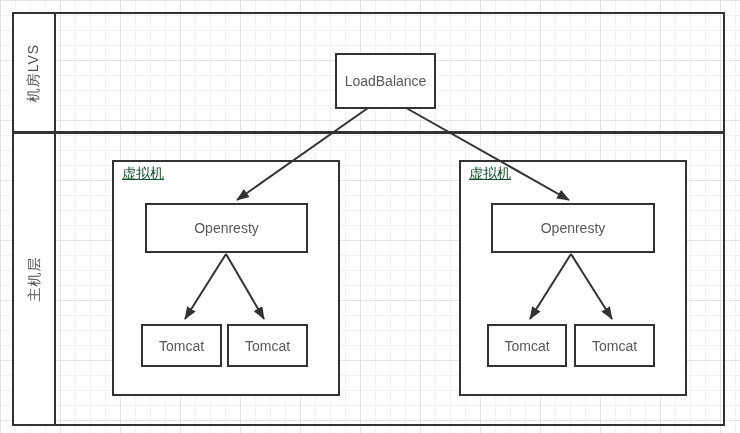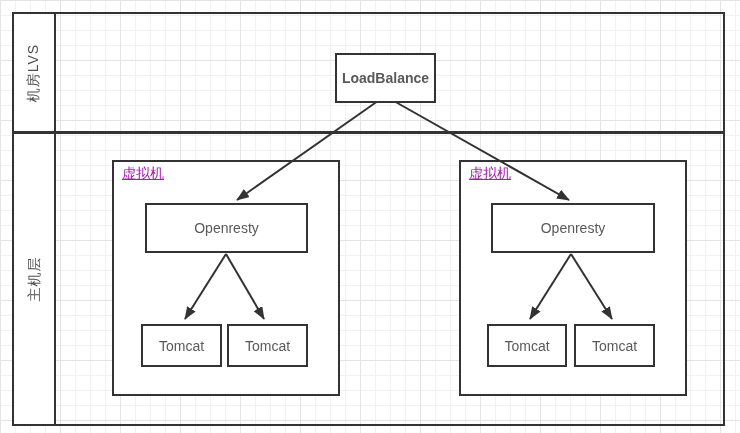--- a/index.html
+++ b/index.html
@@ -51,21 +51,21 @@
 
   
   .group {
     border: 2px solid #333333;
     background: #ffffff;
   }
   .group-label {
     position: absolute;
     left: 8px; top: 3px;
     font-size: 14px;
-    color: #a21caf;
+    color: #14532d;
     text-decoration: underline;
     white-space: nowrap;
   }
 
   
   .node {
     border: 2px solid #333333;
     background: #ffffff;
     display: flex; align-items: center; justify-content: center;
     font-size: 14px;
@@ -108,21 +108,21 @@
       </marker>
     </defs>
     <line x1="385" y1="96" x2="237" y2="200" stroke="#333333" stroke-width="2" marker-end="url(#ah)"></line>
     <line x1="385" y1="96" x2="569" y2="200" stroke="#333333" stroke-width="2" marker-end="url(#ah)"></line>
     <line x1="226" y1="254" x2="185" y2="319" stroke="#333333" stroke-width="2" marker-end="url(#ah)"></line>
     <line x1="226" y1="254" x2="264" y2="319" stroke="#333333" stroke-width="2" marker-end="url(#ah)"></line>
     <line x1="571" y1="254" x2="530" y2="319" stroke="#333333" stroke-width="2" marker-end="url(#ah)"></line>
     <line x1="571" y1="254" x2="612" y2="319" stroke="#333333" stroke-width="2" marker-end="url(#ah)"></line>
   </svg>
 
-  <div class="abs node" style="left:335px; top:53px; width:101px; height:50px;font-weight:bold;">LoadBalance</div>
+  <div class="abs node" style="left:335px; top:53px; width:101px; height:56px;">LoadBalance</div>
 
   <div class="abs node" style="left:145px; top:203px; width:163px; height:50px;">Openresty</div>
   <div class="abs node" style="left:491px; top:203px; width:164px; height:50px;">Openresty</div>
 
   <div class="abs node" style="left:141px; top:324px; width:81px; height:43px;">Tomcat</div>
   <div class="abs node" style="left:227px; top:324px; width:81px; height:43px;">Tomcat</div>
   <div class="abs node" style="left:487px; top:324px; width:80px; height:43px;">Tomcat</div>
   <div class="abs node" style="left:574px; top:324px; width:81px; height:43px;">Tomcat</div>
 
 </div>

